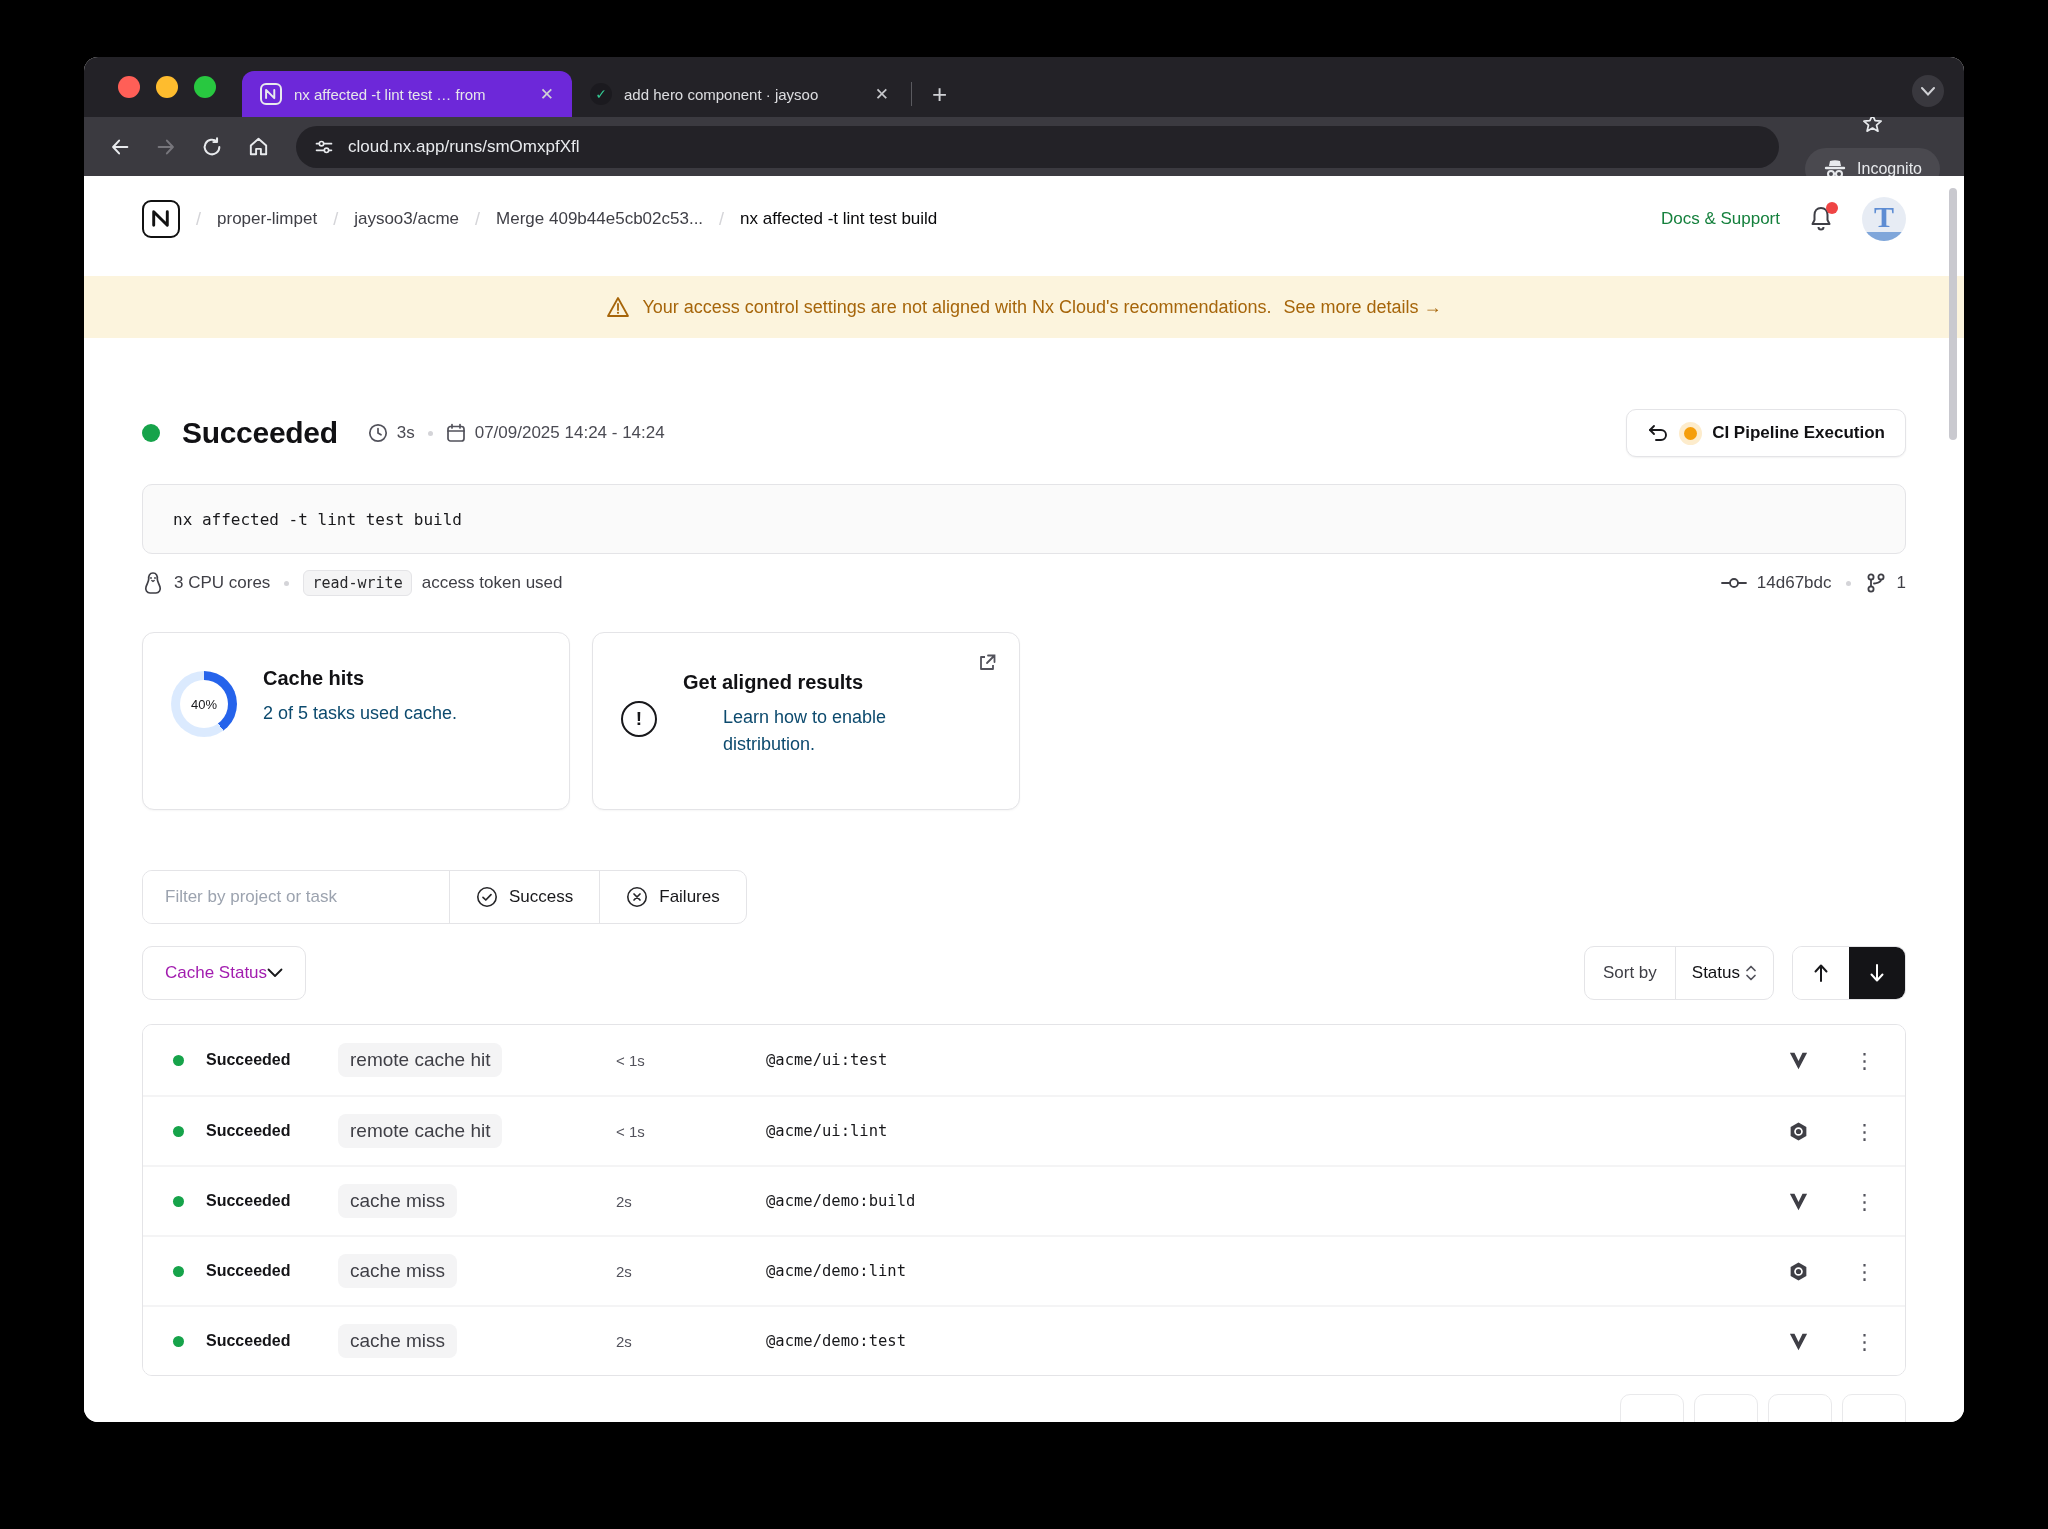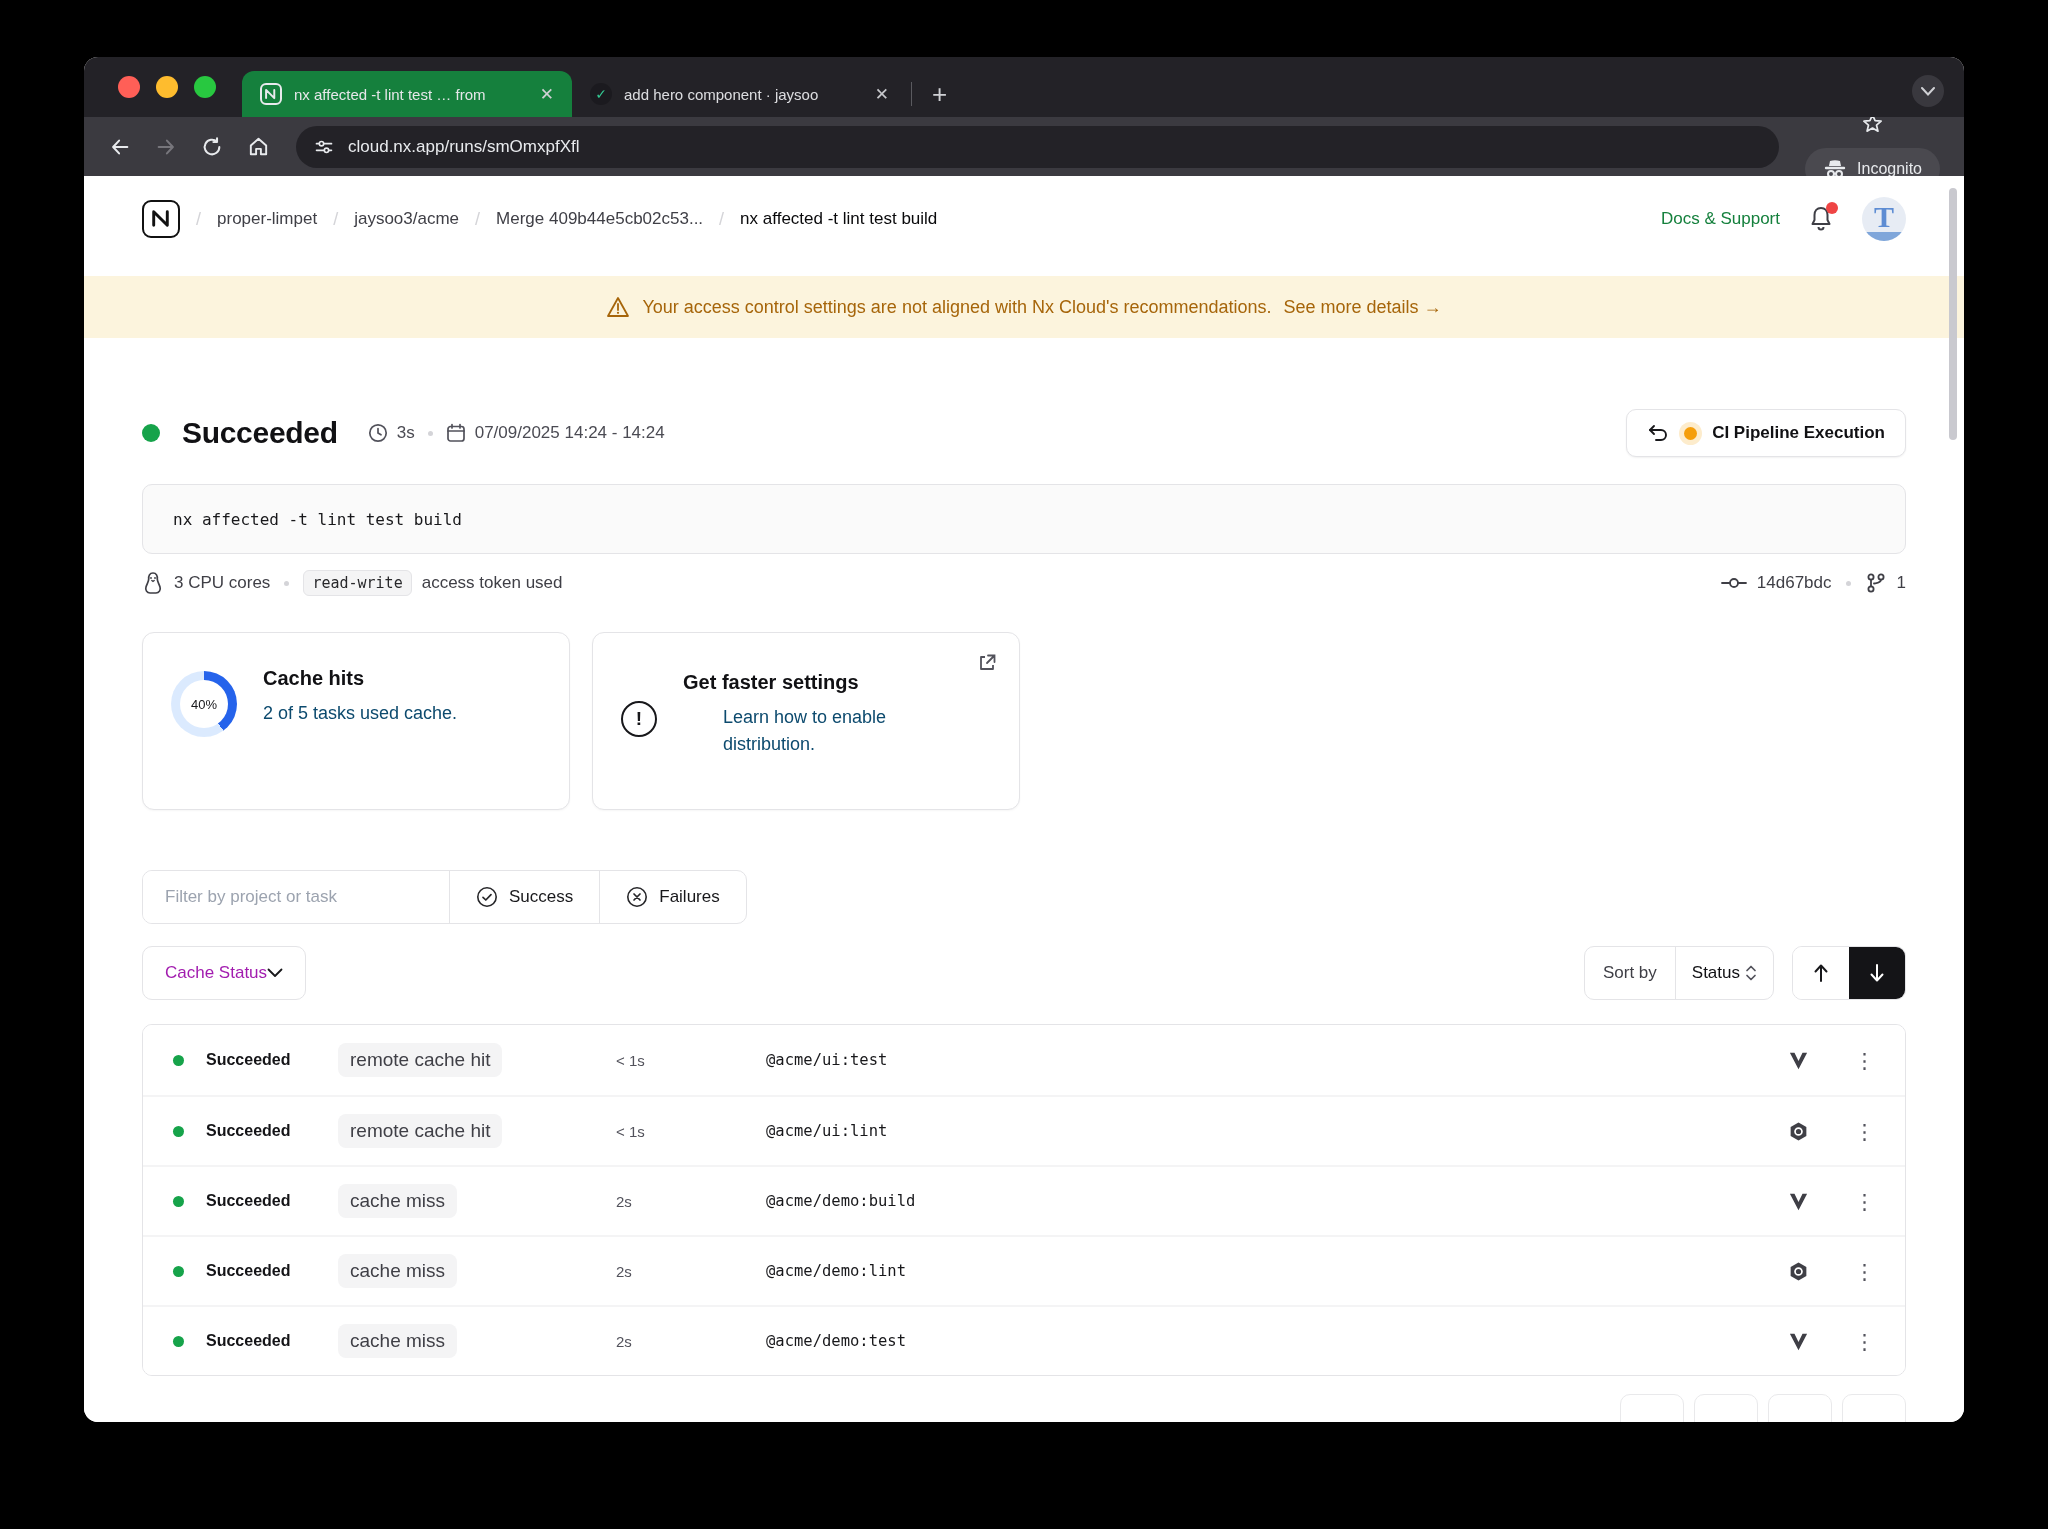--- a/index.html
+++ b/index.html
@@ -6,21 +6,21 @@
   html,body { width:2048px; height:1529px; background:#000; font-family:"Liberation Sans", sans-serif; overflow:hidden; }
 
   .window { position:absolute; left:84px; top:57px; width:1880px; height:1365px; border-radius:14px; overflow:hidden; background:#fff; display:flex; flex-direction:column; box-shadow:0 18px 60px rgba(0,0,0,.6); }
 
   
   .tabstrip { height:60px; background:#232227; display:flex; align-items:center; position:relative; flex:none; }
   .traffic { display:flex; gap:16px; padding:0 26px 0 34px; }
   .traffic span { width:22px; height:22px; border-radius:50%; }
   .tl-red{background:#ff5f57;} .tl-yellow{background:#febc2e;} .tl-green{background:#28c840;}
   .tab { height:46px; margin-top:14px; display:flex; align-items:center; gap:12px; padding:0 16px 0 18px; color:#e6e7ea; font-size:15px; white-space:nowrap; }
-  .tab.active { background:#15803d; border-radius:12px 12px 0 0; width:330px; }
+  .tab.active { background:#6d28d9; border-radius:12px 12px 0 0; width:330px; }
   .tab.inactive { width:335px; opacity:.95; }
   .tab .title { overflow:hidden; text-overflow:ellipsis; flex:1; }
   .tab .close { font-size:17px; color:#cfd0d4; padding:0 2px; }
   .favicon-nx { width:22px; height:22px; border:2px solid #e8eaed; border-radius:6px; position:relative; flex:none; }
   .favicon-nx svg{position:absolute; inset:0;}
   .favicon-check { width:22px; height:22px; border-radius:50%; background:#1b1a1f; color:#34d399; font-size:14px; display:flex; align-items:center; justify-content:center; flex:none; }
   .tab-divider { width:1px; height:24px; background:#5a5a5f; margin:14px 10px 0 4px; }
   .newtab { margin-top:14px; color:#cfd0d4; font-size:26px; font-weight:300; padding:0 10px; }
   .strip-chevron { position:absolute; right:20px; top:18px; width:32px; height:32px; border-radius:50%; background:#39383e; color:#cfd0d4; display:flex; align-items:center; justify-content:center; }
 
@@ -326,21 +326,21 @@
         </div>
         <div class="card">
           <span class="ext-ic">
             <svg width="20" height="20" viewBox="0 0 20 20">
                 <path d="M8 4 H4 V16 H16 V12" fill="none" stroke="#52525b" stroke-width="1.8" stroke-linejoin="round"></path>
                 <path d="M11 2.5 H17.5 V9 M17 3 L10 10" fill="none" stroke="#52525b" stroke-width="1.8" stroke-linecap="round"></path>
               </svg>
           </span>
           <div class="info-circ">!</div>
           <div style="margin-top:4px;">
-            <div class="card-title">Get faster settings</div>
+            <div class="card-title">Get aligned results</div>
             <div class="card-sub" style="max-width:240px;margin-left:40px;">Learn how to enable distribution.</div>
           </div>
         </div>
       </div>
 
       <div class="filter-group">
         <input class="filter-input" placeholder="Filter by project or task" style="">
         <div class="fseg">
           <svg width="22" height="22" viewBox="0 0 22 22">
               <circle cx="11" cy="11" r="9.2" fill="none" stroke="#27272a" stroke-width="1.6"></circle>

